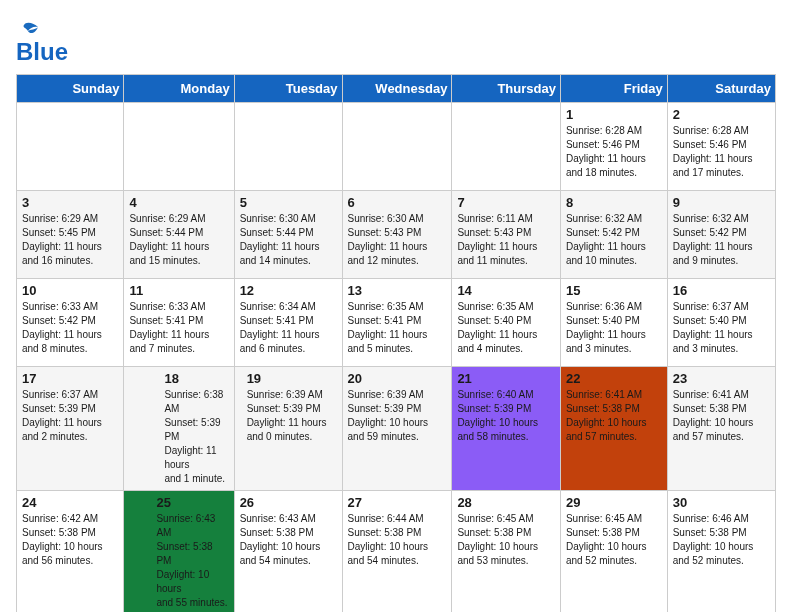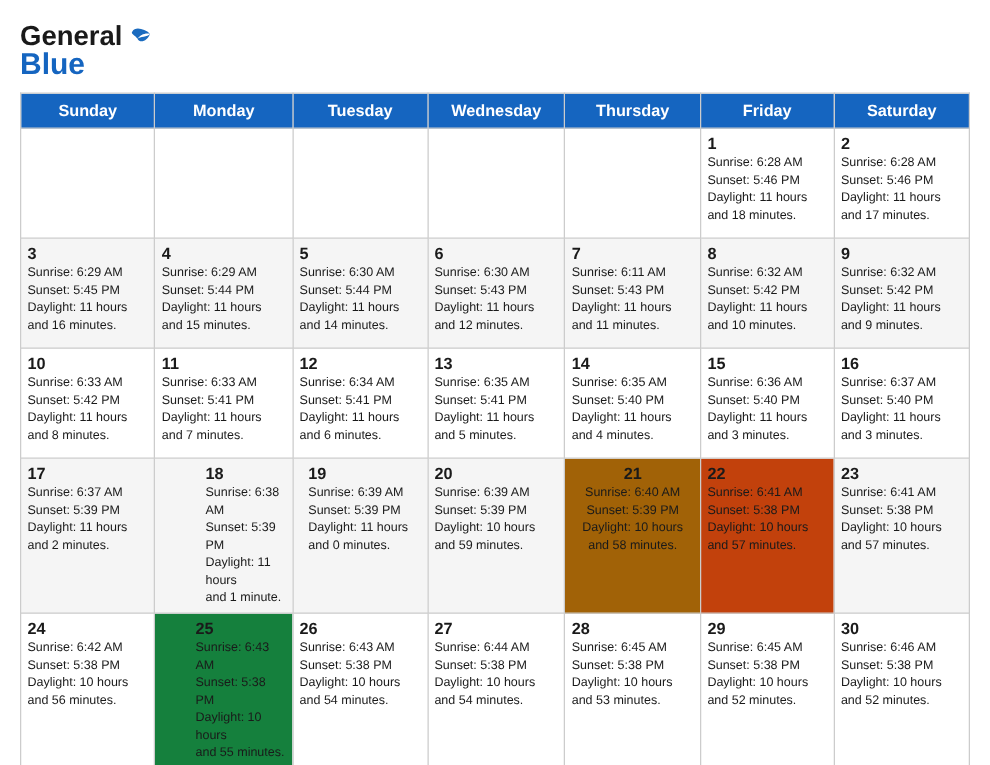--- a/index.html
+++ b/index.html
@@ -39,21 +39,21 @@
     }
     .calendar {
       width: 100%;
       border-collapse: collapse;
       font-size: 11px;
     }
     .calendar th {
       background: #1565c0;
       color: #fff;
       padding: 6px 4px;
-      text-align: center;
+      text-align: right;
       font-size: 13px;
       font-weight: bold;
       border: 1px solid #ccc;
       margin-top: 32px;
     }
     .calendar td {
       border: 1px solid #ccc;
       vertical-align: top;
       padding: 4px 5px;
       width: 113px;
@@ -83,21 +83,21 @@
       background: #fff !important;
     }
   </style>
 </head>
 <body>
 
 <div class="header">
   <div class="logo">
     <div class="logo-row">
       <span style="font-size:22px;font-weight:bold;">
-        <span style="color:#1a1a1a;">General</span><svg width="22" height="18" viewBox="0 0 22 18" style="display:inline;vertical-align:middle;">
+        <svg width="22" height="18" viewBox="0 0 22 18" style="display:inline;vertical-align:middle;">
             <path d="M8 4 C10 0, 18 2, 22 6 C18 5, 14 7, 12 10 C10 7, 6 6, 8 4Z" fill="#1a6bbf"></path>
             <path d="M12 10 C14 8, 20 9, 22 6 C20 12, 14 14, 12 10Z" fill="#1a6bbf"></path>
           </svg>
       </span>
     </div>
     <div style="font-size:24px;font-weight:bold;color:#1565c0;margin-top:-4px;">Blue</div>
   </div>
   <div class="title-section">
     <div class="month-title"></div>
     <div class="location"></div>
@@ -262,21 +262,21 @@
 Daylight: 11 hours
 and 0 minutes.</div>
         </td>
         <td style="background: rgb(245, 245, 245);">
           <span class="day-num">20</span>
           <div class="day-info" style="white-space: pre-line;">Sunrise: 6:39 AM
 Sunset: 5:39 PM
 Daylight: 10 hours
 and 59 minutes.</div>
         </td>
-        <td style="background: #a16207; text-align: center;">
+        <td style="background: #8b5cf6;">
           <span class="day-num">21</span>
           <div class="day-info" style="white-space: pre-line;">Sunrise: 6:40 AM
 Sunset: 5:39 PM
 Daylight: 10 hours
 and 58 minutes.</div>
         </td>
         <td style="background: #c2410c;">
           <span class="day-num">22</span>
           <div class="day-info" style="white-space: pre-line;">Sunrise: 6:41 AM
 Sunset: 5:38 PM

